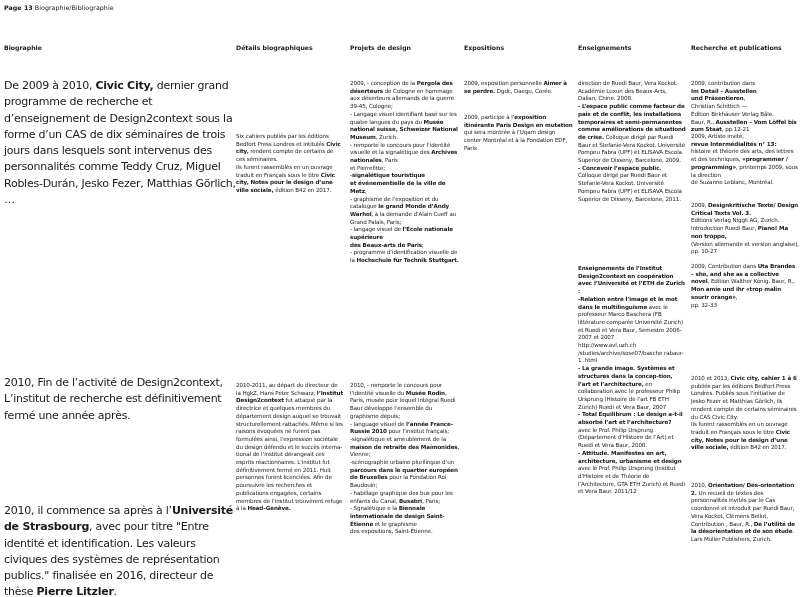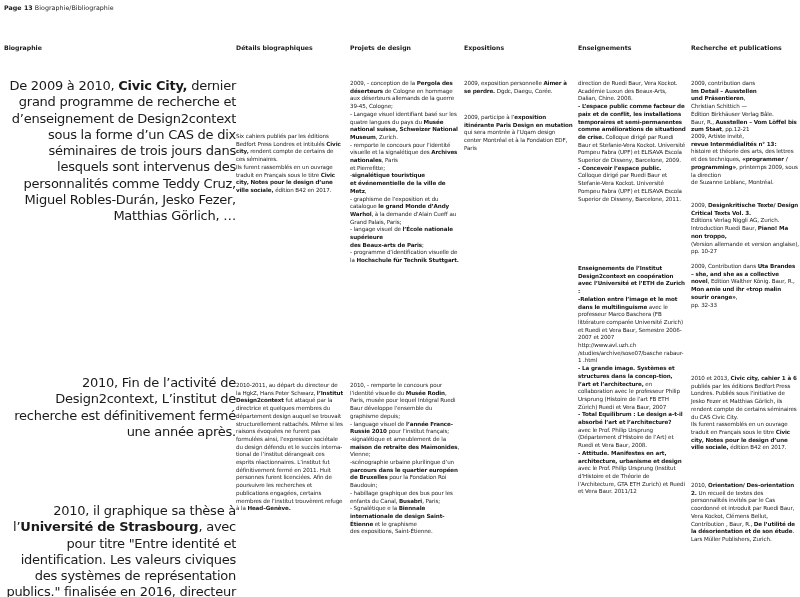--- a/index.html
+++ b/index.html
@@ -1,41 +1,41 @@
 <!DOCTYPE html>
 <html><head>
 <meta charset="utf-8">
 <style>
   html, body { margin:0; padding:0; background:#ffffff; }
   body { width:800px; height:597px; overflow:hidden; position:relative; color:#1a1a1a; font-family:"DejaVu Sans", sans-serif; }
   .pagehdr { position:absolute; left:4px; top:4px; font-size:6.3px; letter-spacing:0.05px; }
   .pagehdr b { font-weight:bold; }
   .colhdr { position:absolute; top:44px; font-size:6.2px; font-weight:bold; white-space:nowrap; }
-  .big { position:absolute; left:4px; width:232px; font-size:13px; line-height:16.3px; letter-spacing:-0.25px;text-align:right; }
+  .big { position:absolute; left:4px; width:232px; font-size:11px; line-height:16.3px; letter-spacing:-0.25px; }
   .small { position:absolute; font-size:5.6px; line-height:7.7px; letter-spacing:-0.12px; }
   b { font-weight:bold; }
 </style>
 </head>
 <body>
 
 <div class="pagehdr">
   <b>Page 13</b>
   <span>Biographie/Bibliographie</span>
 </div>
 
 <div class="colhdr" style="left:4px">Biographie</div>
 <div class="colhdr" style="left:236px">Détails biographiques</div>
 <div class="colhdr" style="left:350px">Projets de design</div>
 <div class="colhdr" style="left:464px">Expositions</div>
 <div class="colhdr" style="left:578px">Enseignements</div>
 <div class="colhdr" style="left:691px">Recherche et publications</div>
 
 <div class="big" style="top:78px"><span>De 2009 à 2010, </span><b>Civic City,</b><span> dernier grand programme de recherche et d’enseignement de Design2context sous la forme d’un CAS de dix séminaires de trois jours dans lesquels sont intervenus des personnalités comme Teddy Cruz, Miguel Robles-Durán, Jesko Fezer, Matthias Görlich, …</span></div>
 <div class="big" style="top:375px"><span>2010, Fin de l’activité de Design2context, L’institut de recherche est définitivement fermé une année après.</span></div>
-<div class="big" style="top:503px"><span>2010, il graphique sa thèse à l’</span><b>Université de Strasbourg</b><span>, avec pour titre "Entre identité et identification. Les valeurs civiques des systèmes de représentation publics." finalisée en 2016, directeur de thèse </span><b>Pierre Litzler</b><span>.</span></div>
+<div class="big" style="top:503px"><span>2010, il commence sa après à l’</span><b>Université de Strasbourg</b><span>, avec pour titre "Entre identité et identification. Les valeurs civiques des systèmes de représentation publics." finalisée en 2016, directeur de thèse </span><b>Pierre Litzler</b><span>.</span></div>
 
 <div class="small" style="left:236px; top:133px; width:108px;"><span>Six cahiers publiés par les éditions Bedfort Press Londres et intitulés </span><b>Civic city,</b><span>  rendent compte de certains de ces séminaires.</span><br><span>Ils furent rassemblés en un ouvrage traduit en Français sous le titre </span><b>Civic city, Notes pour le design d’une ville sociale,</b><span> édition B42 en 2017.</span></div>
 <div class="small" style="left:236px; top:382px; width:108px;"><span>2010-2011, au départ du directeur de la HgkZ, Hans Peter Schwarz, </span><b>l’Institut Design2context</b><span> fut attaqué par la directrice et quelques membres du département design auquel se trouvait structurellement rattachés. Même si les raisons évoquées ne furent pas formulées ainsi, l’expression sociétale du design défendu et le succès interna-tional de l’institut dérangeait ces esprits réactionnaires. L’institut fut définitivement fermé en 2011. Huit personnes furent licenciées. Afin de poursuivre les recherches et publications engagées, certains membres de l’institut trouvèrent refuge à la </span><b>Head–Genève.</b></div>
 
 <div class="small" style="left:350px; top:80px;  width:110px;"><span>2009, - conception de la </span><b>Pergola des déserteurs</b><span> de Cologne en hommage aux déserteurs allemands de la guerre 39-45, Cologne;</span><br><span>- Langage visuel identifiant basé sur les quatre langues du pays du </span><b>Musée national suisse, Schweizer National Museum</b><span>, Zurich.</span><br><span>- remporte le concours pour l’identité visuelle et la signalétique des </span><b>Archives nationales</b><span>, Paris</span><br><span>et Pierrefitte;</span><br><span>-</span><b>signalétique touristique</b><br><b>et événementielle de la ville de Metz</b><span>,</span><br><span>- graphisme de l’exposition et du catalogue </span><b>le grand Monde d’Andy Warhol</b><span>, à la demande d’Alain Cueff au Grand Palais, Paris;</span><br><span>- langage visuel de </span><b>l’École nationale supérieure</b><br><b>des Beaux-arts de Paris</b><span>;</span><br><span>- programme d’identification visuelle de la </span><b>Hochschule für Technik Stuttgart.</b></div>
 <div class="small" style="left:350px; top:382px; width:110px;"><span>2010, - remporte le concours pour l’identité visuelle du </span><b>Musée Rodin</b><span>,  Paris, musée pour lequel Intégral Ruedi Baur développe l’ensemble du graphisme depuis;</span><br><span>- language visuel de </span><b>l’année France-Russie 2010</b><span> pour l’institut français;</span><br><span>-signalétique et ameublement de la </span><b>maison  de retraite des Maïmonides</b><span>, Vienne;</span><br><span>-scénographie urbaine plurilingue d’un </span><b>parcours dans le quartier européen</b><br><b>de Bruxelles</b><span> pour la Fondation Roi Baudouin;</span><br><span>- habillage graphique des bus pour les enfants du Canal, </span><b>Busabri</b><span>, Paris;</span><br><span>- Sgnalétique e la </span><b>Biennale internationale de design Saint-Étienne</b><span> et le graphisme</span><br><span>des expositions, Saint-Étienne.</span></div>
 
 <div class="small" style="left:464px; top:80px;  width:110px;"><span>2009, exposition personnelle </span><b>Aimer à se perdre.</b><span> Dgdc, Daegu, Corée.</span></div>
 <div class="small" style="left:464px; top:114px; width:110px;"><span>2009, participe à l’</span><b>exposition itinérante Paris Design en mutation</b><span> qui sera montrée à l’Uqam design center Montréal et à la Fondation EDF, Paris</span></div>
 

